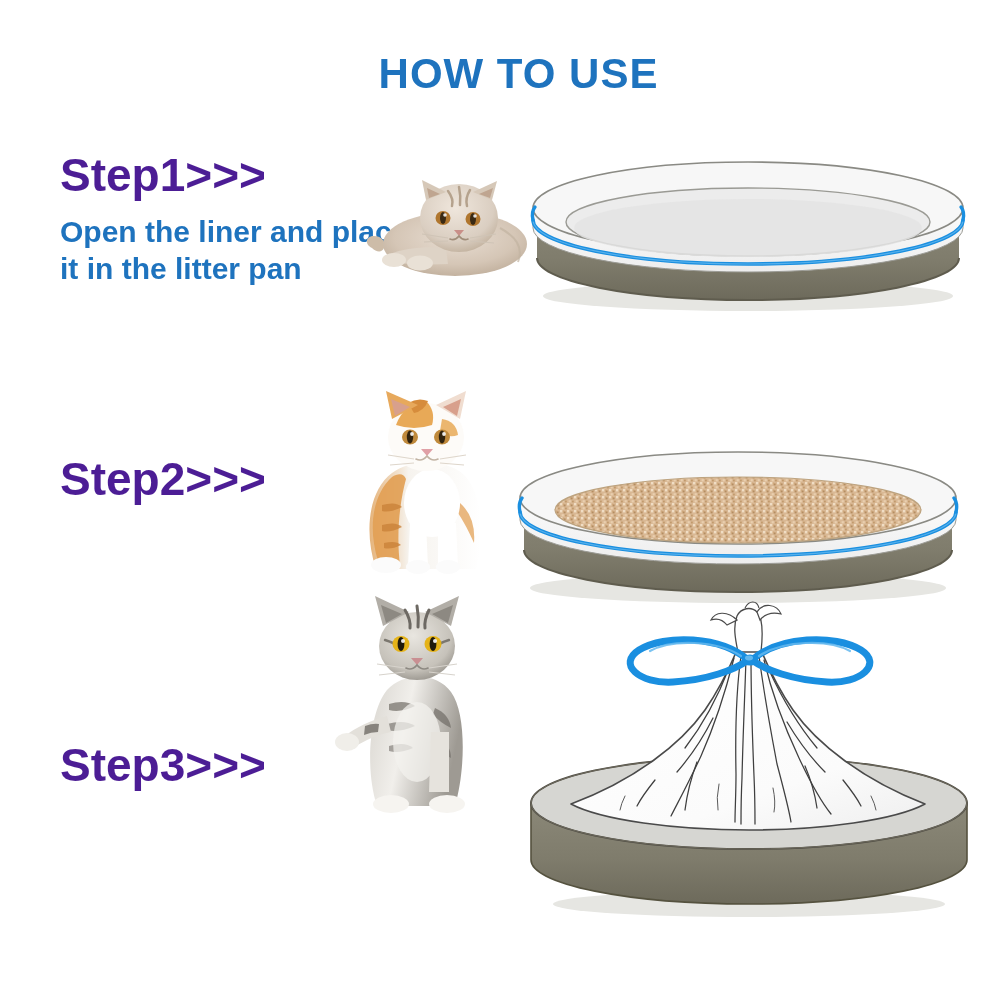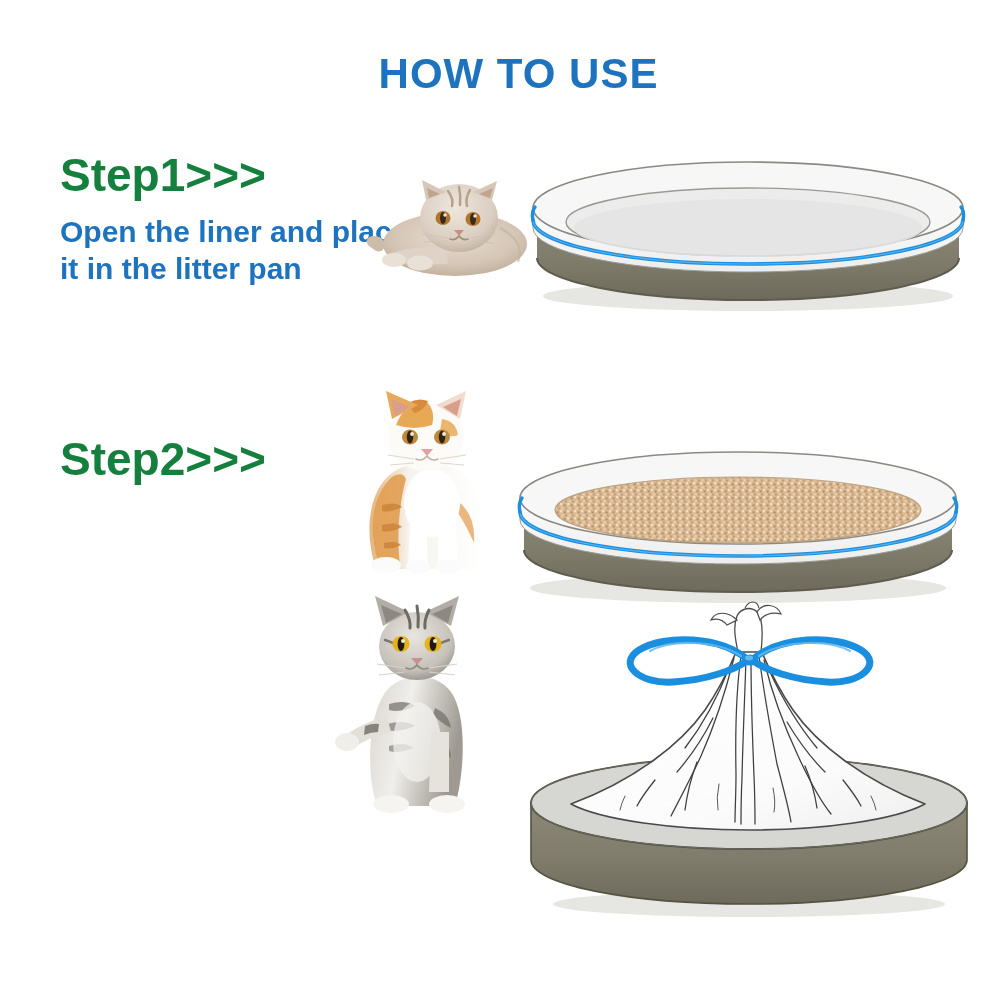--- a/index.html
+++ b/index.html
@@ -35,34 +35,34 @@
     padding-left: 10px;
   }
 
   
   .step-block {
     position: absolute;
   }
   .step-heading {
     font-size: 46px;
     font-weight: bold;
-    color: #15803d;
+    color: #4c1d95;
     line-height: 1.0;
     white-space: nowrap;
   }
   .step-desc {
     font-size: 30px;
     font-weight: bold;
     color: #1e73be;
     line-height: 1.22;
     margin-top: 16px;
   }
 
   #step1-block { left: 60px; top: 152px; width: 360px; }
-  #step2-block { left: 60px; top: 436px; width: 360px; }
+  #step2-block { left: 60px; top: 456px; width: 360px; }
   #step3-block { left: 60px; top: 742px; width: 470px; }
 
   
   .cat-photo { position: absolute; }
   #cat-1 { left: 360px; top: 178px; width: 175px; height: 105px; }
   #cat-2 { left: 352px; top: 383px; width: 150px; height: 192px; }
   #cat-3 { left: 325px; top: 592px; width: 175px; height: 222px; }
 
   
   .illustration { position: absolute; }
@@ -267,20 +267,21 @@
       <path d="M65 70 A183 33 0 0 1 431 70 A183 33 0 0 0 65 70 Z" fill="#c9a67e" opacity="0.25"></path>
 
       <path d="M30 72 A218 44 0 0 0 466 72" fill="none" stroke="#1a8fe0" stroke-width="3.6" stroke-linecap="round"></path>
       <path d="M30 72 A218 44 0 0 0 466 72" fill="none" stroke="#65b8ee" stroke-width="1.2" stroke-linecap="round" opacity="0.8"></path>
       <path d="M30 72 q-2 -9 2 -14" fill="none" stroke="#1a8fe0" stroke-width="3.4" stroke-linecap="round"></path>
       <path d="M466 72 q2 -9 -2 -14" fill="none" stroke="#1a8fe0" stroke-width="3.4" stroke-linecap="round"></path>
     </svg>
   </div>
 
   <div class="step-block" id="step3-block">
+    <div class="step-heading">Step3&gt;&gt;&gt;</div>
   </div>
 
   <div class="cat-photo" id="cat-3">
     <svg viewBox="0 0 175 222" width="175" height="222">
       <defs>
         <linearGradient id="c3body" x1="0" y1="0" x2="1" y2="0.3">
           <stop offset="0%" stop-color="#d8d5cf"></stop>
           <stop offset="45%" stop-color="#f1efeb"></stop>
           <stop offset="100%" stop-color="#9e9a93"></stop>
         </linearGradient>

